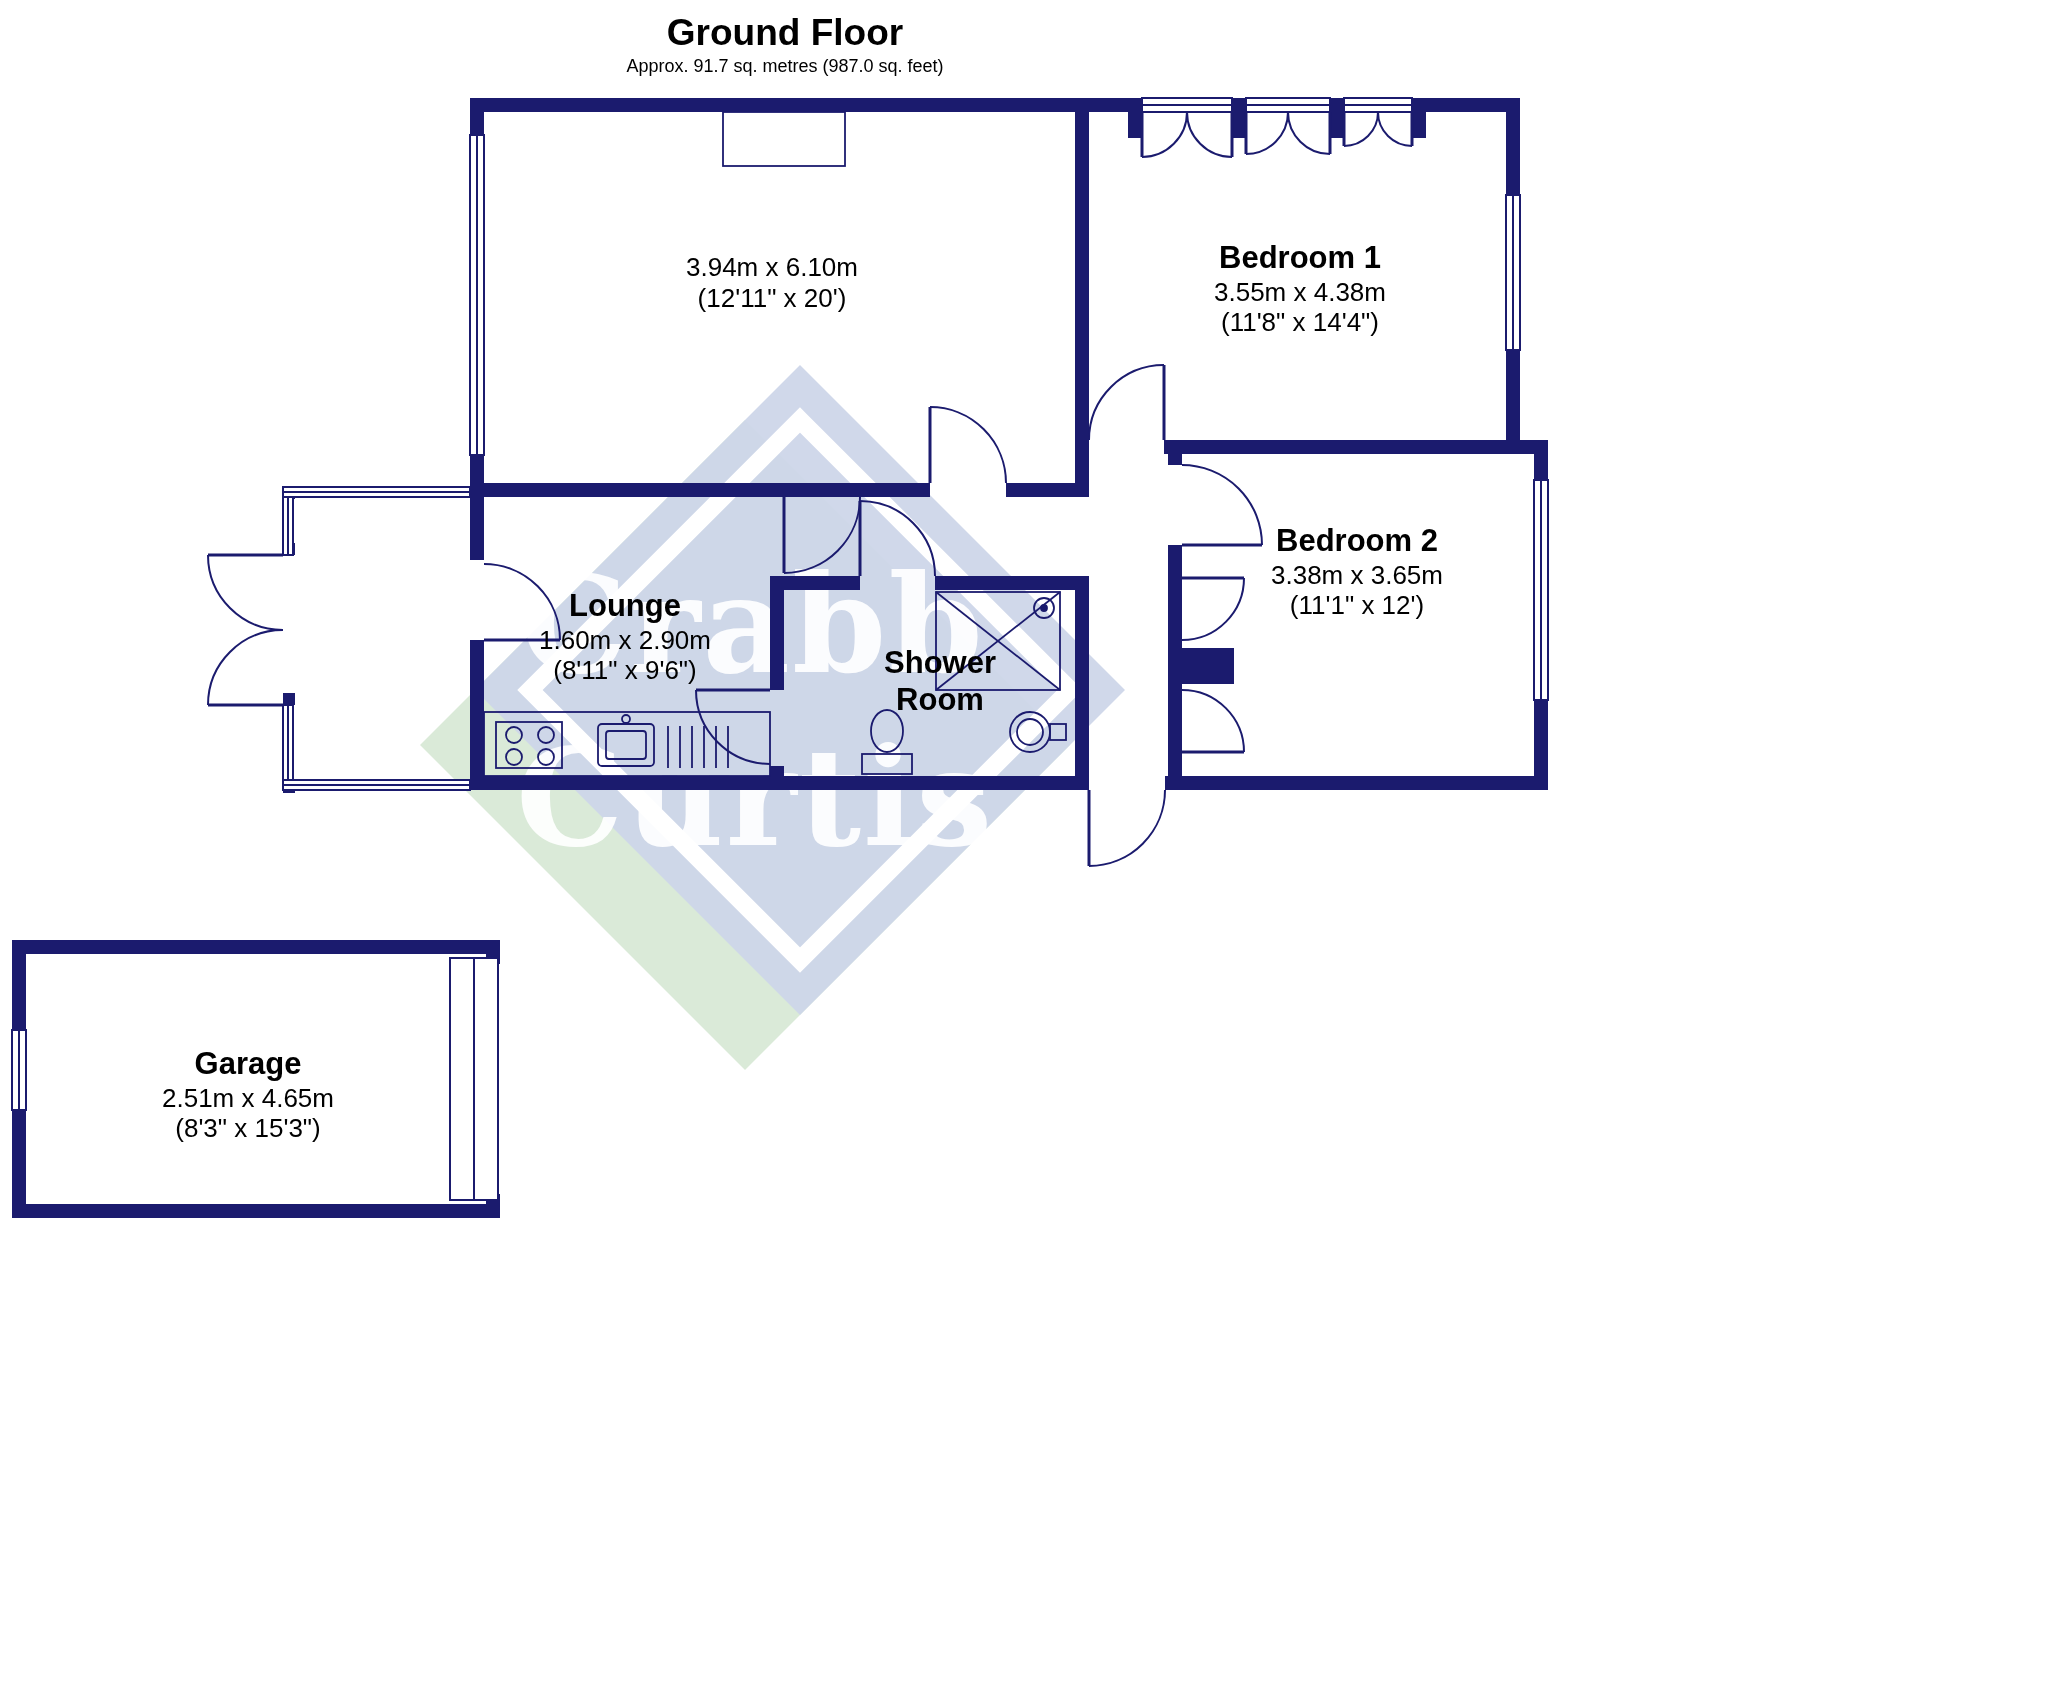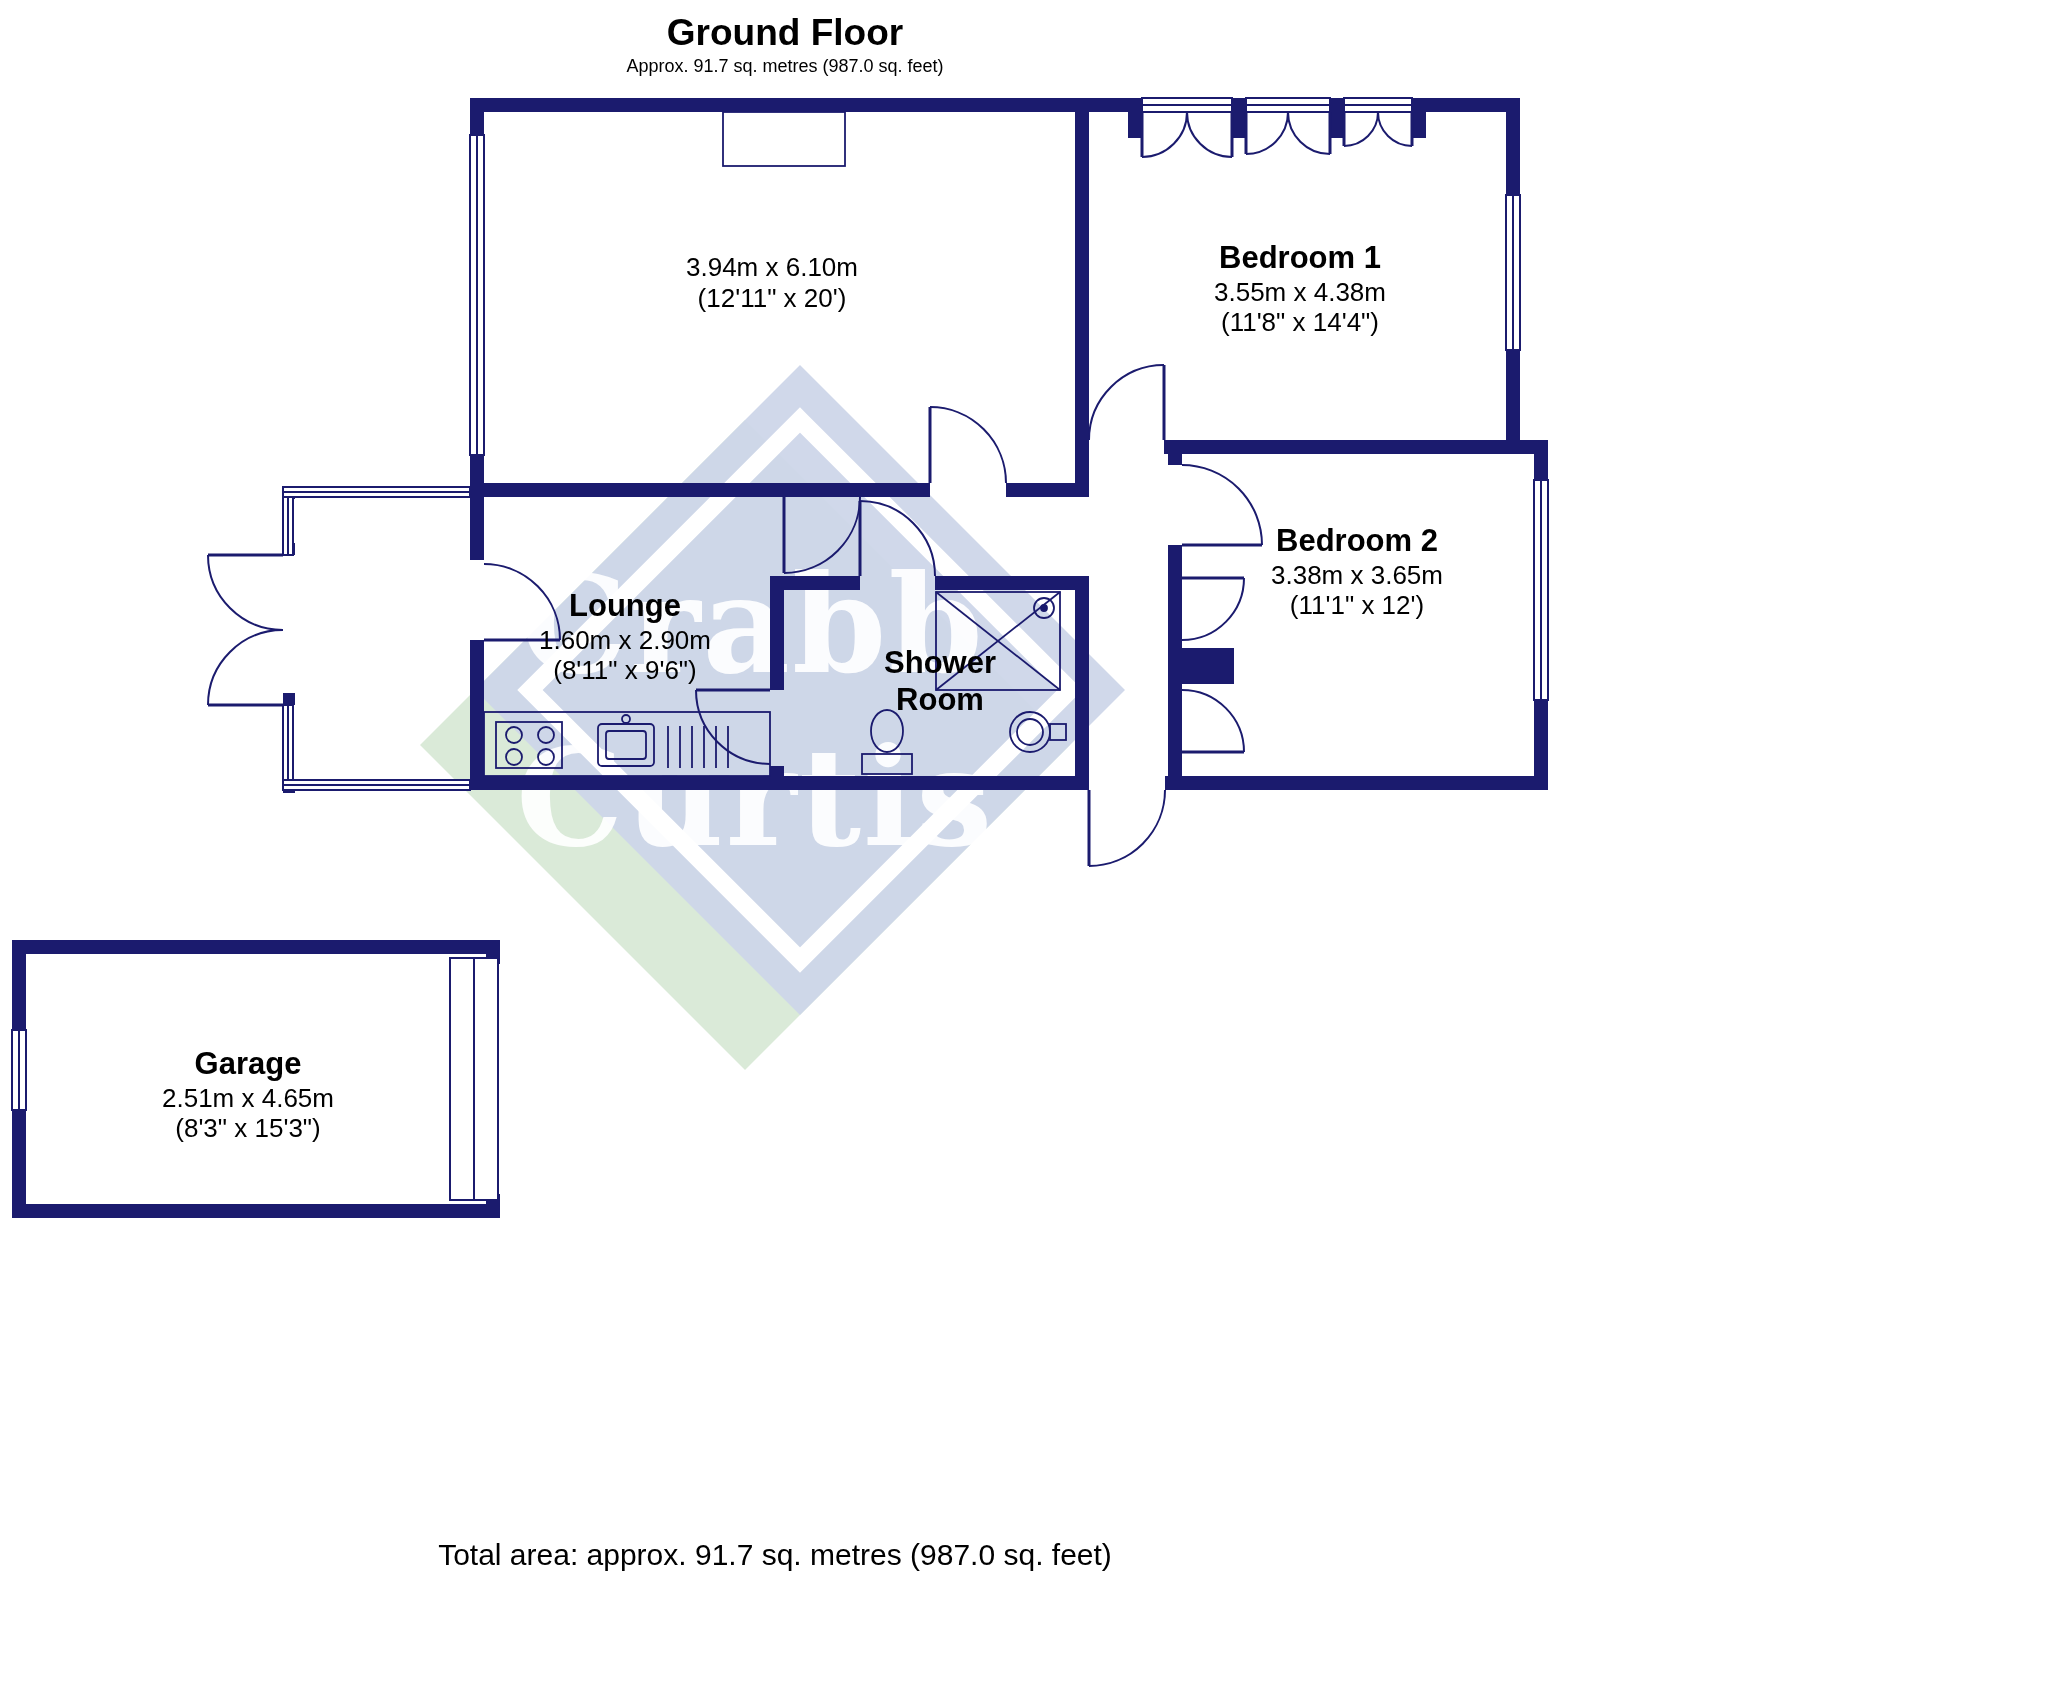--- a/index.html
+++ b/index.html
@@ -232,15 +232,14 @@
   <div class="room-label" style="left:940px;top:645px;width:170px">
     <div class="room-name">Shower Room</div>
   </div>
 
   <div class="room-label" style="left:248px;top:1046px">
     <div class="room-name">Garage</div>
     <div class="room-dim">2.51m x 4.65m</div>
     <div class="room-dim">(8'3" x 15'3")</div>
   </div>
 
-  <div class="footer-text">Total area: approx. 91.7 sq. metres (987.0 sq. feet)</div>
 
 </div>
 
 </body></html>

